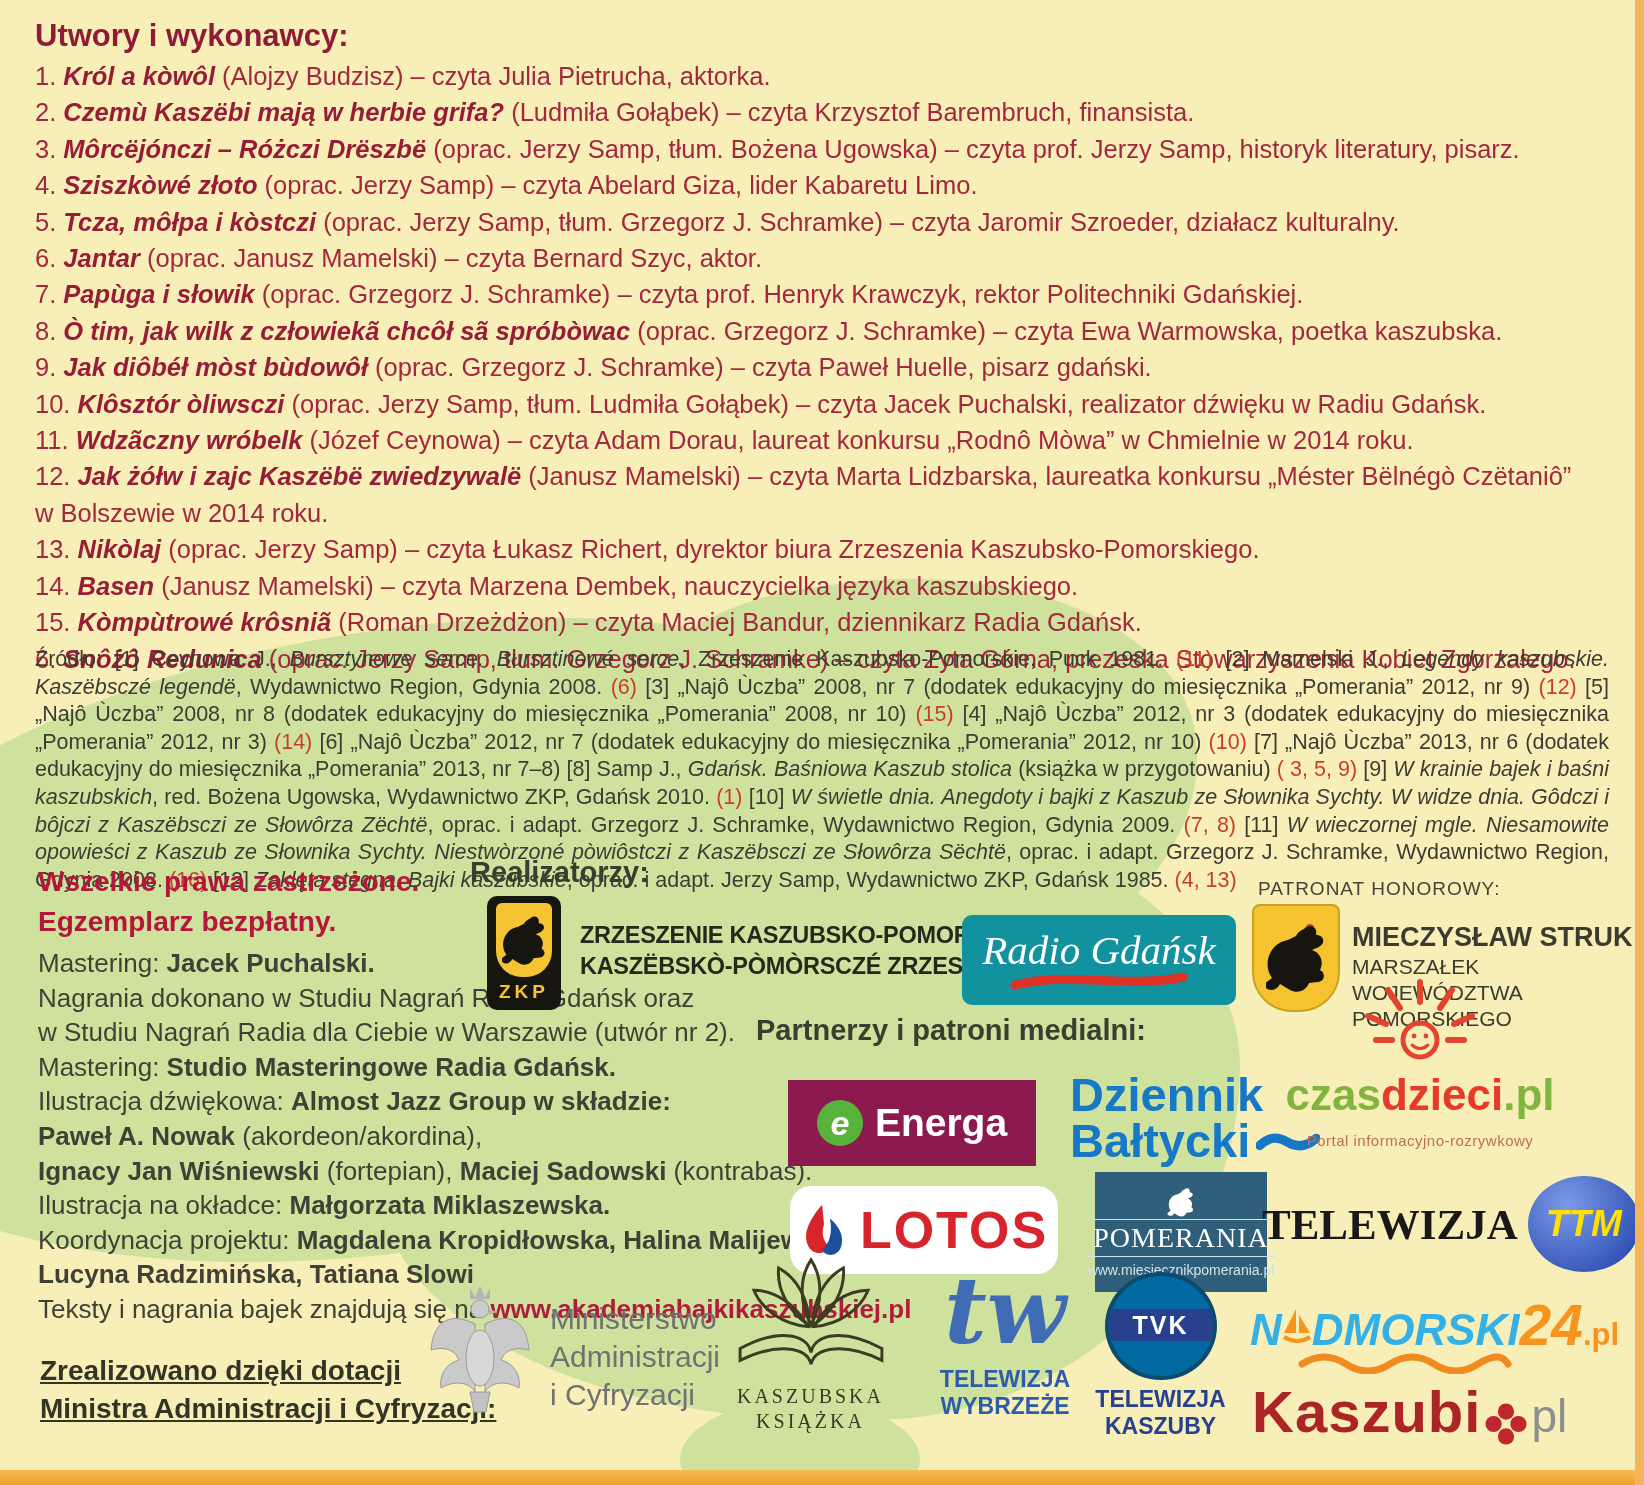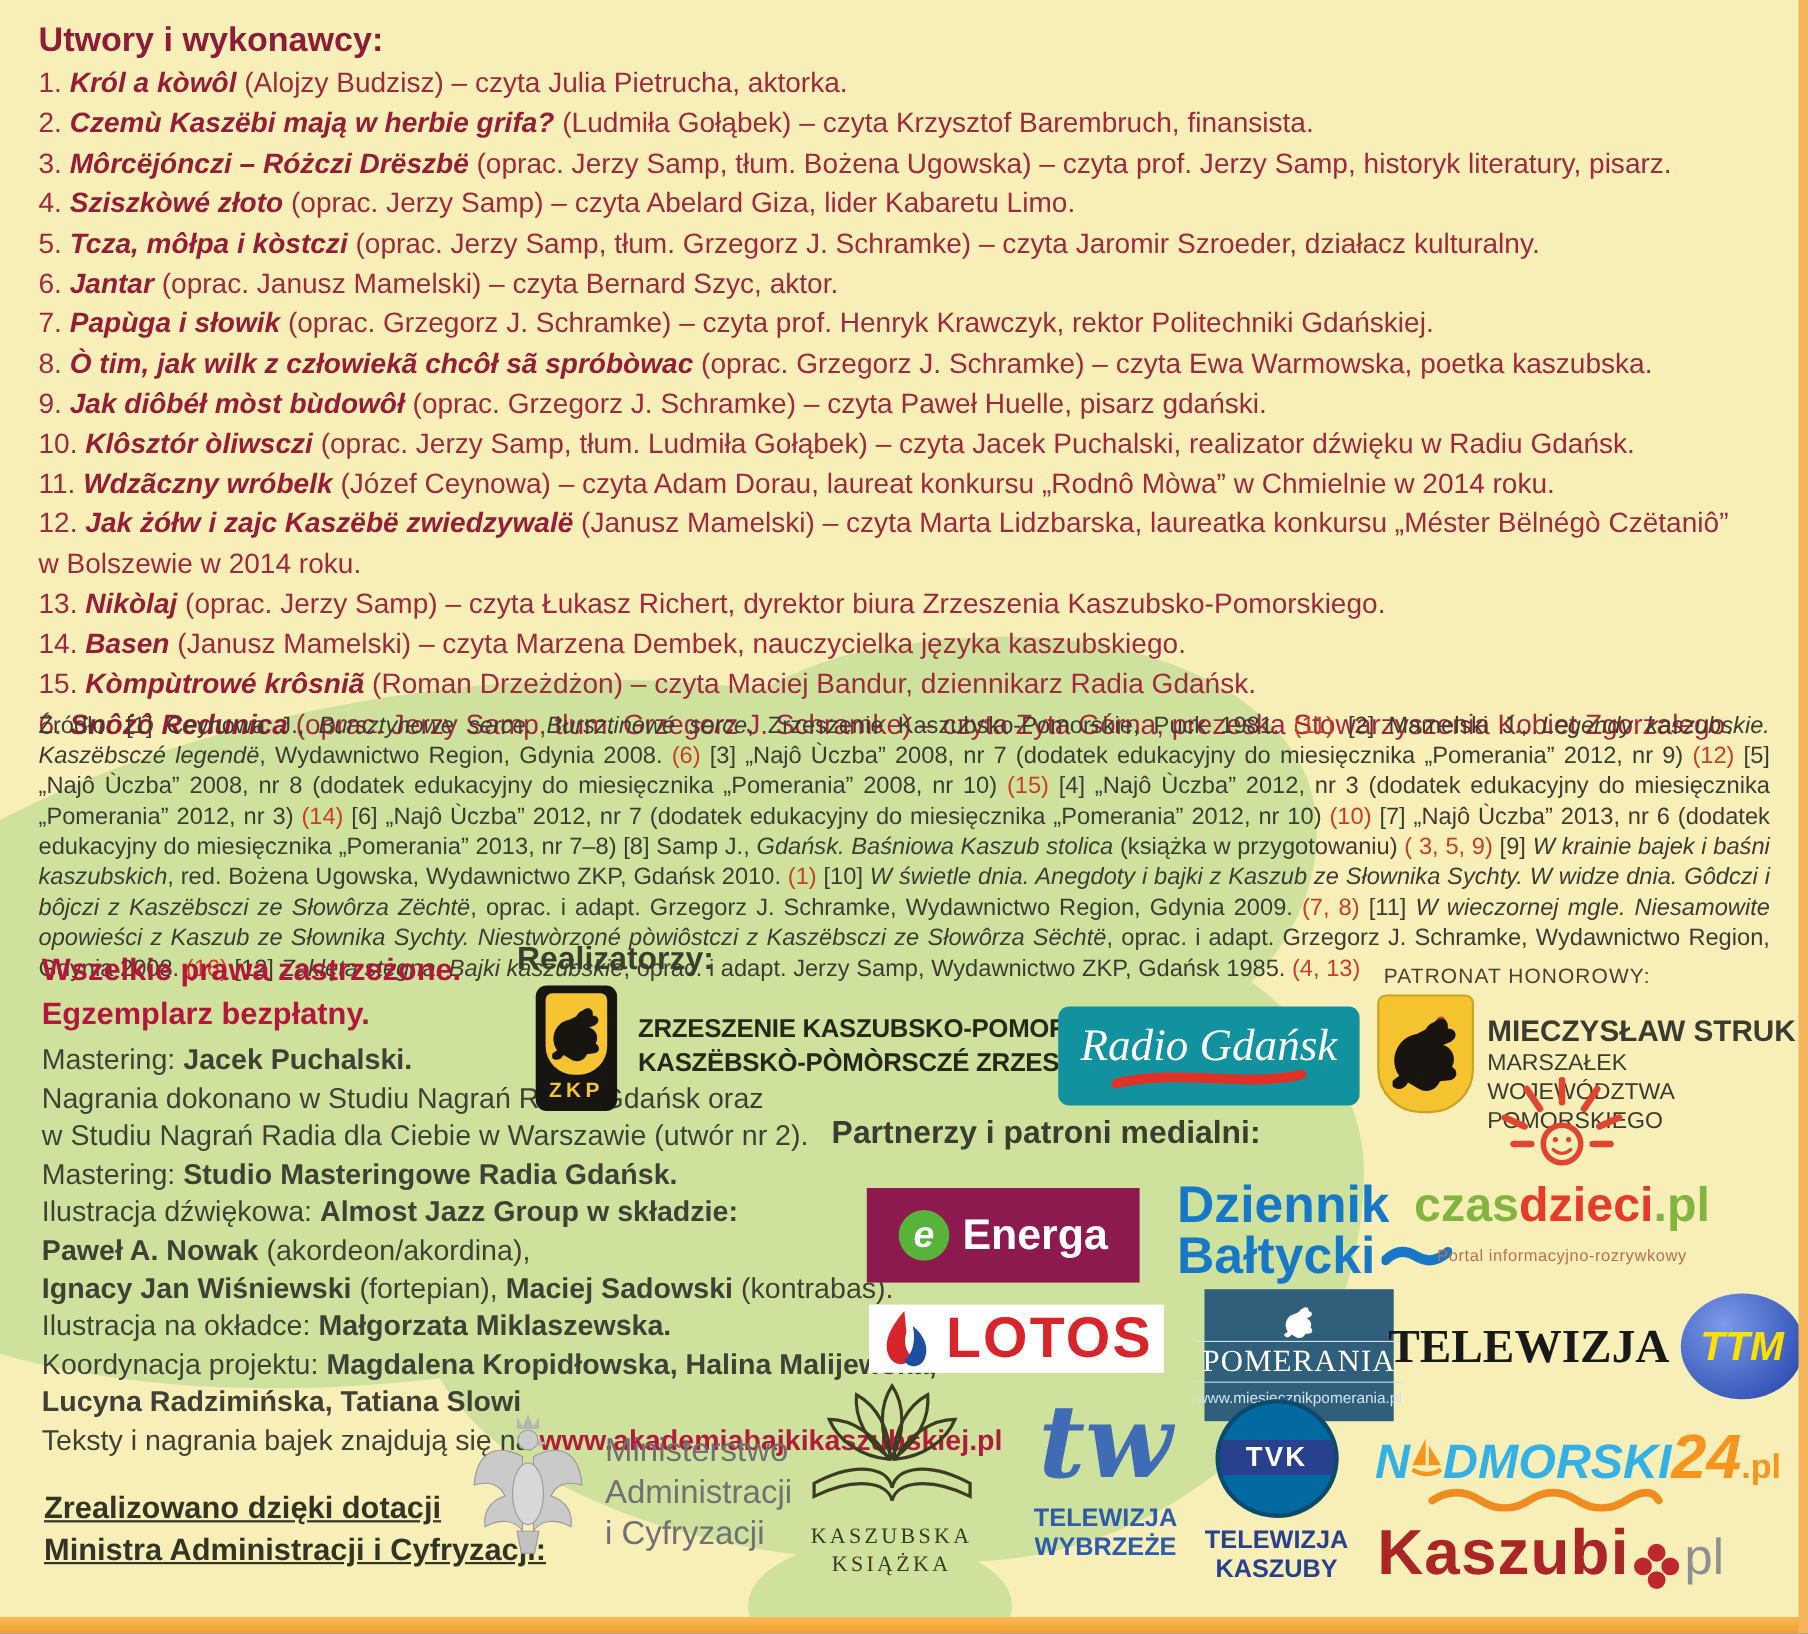--- a/index.html
+++ b/index.html
@@ -56,22 +56,22 @@
       display:flex;align-items:center;justify-content:center;gap:12px;}
   #energa .dot{width:46px;height:46px;border-radius:50%;background:#57b33a;color:#fff;
       font-weight:bold;font-style:italic;font-size:34px;display:flex;align-items:center;justify-content:center;}
   #energa .nm{color:#fff;font-weight:bold;font-size:39px;}
 
   
   #dziennik{left:1070px;top:1072px;color:#1878c8;font-weight:bold;font-size:47px;line-height:46px;}
   #dziennik .row{display:flex;align-items:center;gap:6px;}
 
   
-  #lotos{left:790px;top:1186px;width:268px;height:62px;background:#ffffff;
-      display:flex;align-items:center;justify-content:center;gap:10px;}
+  #lotos{left:790px;top:1186px;width:268px;height:88px;background:#ffffff;
+      display:flex;align-items:center;justify-content:center;gap:10px;border-radius:21px;}
   #lotos .nm{color:#d8252c;font-weight:bold;font-size:52px;letter-spacing:2px;}
 
   
   #pomerania{left:1095px;top:1172px;width:172px;height:120px;background:#2f5f7b;color:#fff;
       display:flex;flex-direction:column;align-items:center;justify-content:center;}
   #pomerania .nm{font-family:"Liberation Serif","DejaVu Serif",serif;font-size:28px;letter-spacing:1px;
       border-top:1px solid #cfe3ea;border-bottom:1px solid #cfe3ea;padding:2px 6px;margin-top:2px;}
   #pomerania .url{font-size:14px;color:#cfe3ea;margin-top:5px;}
 
   

